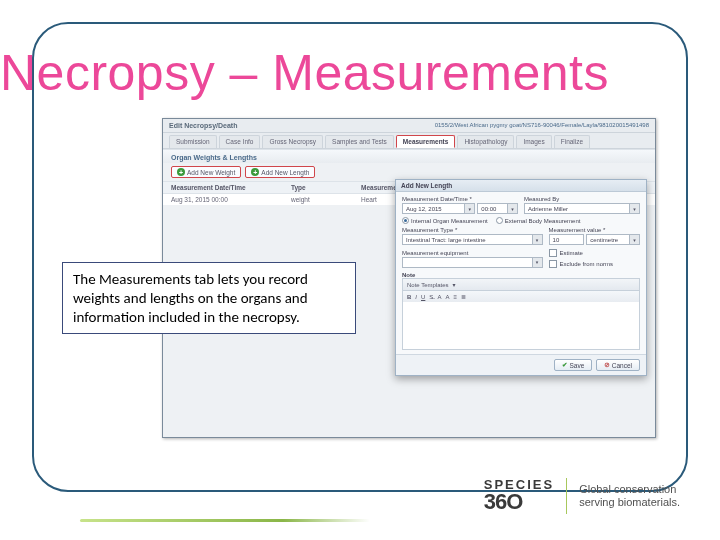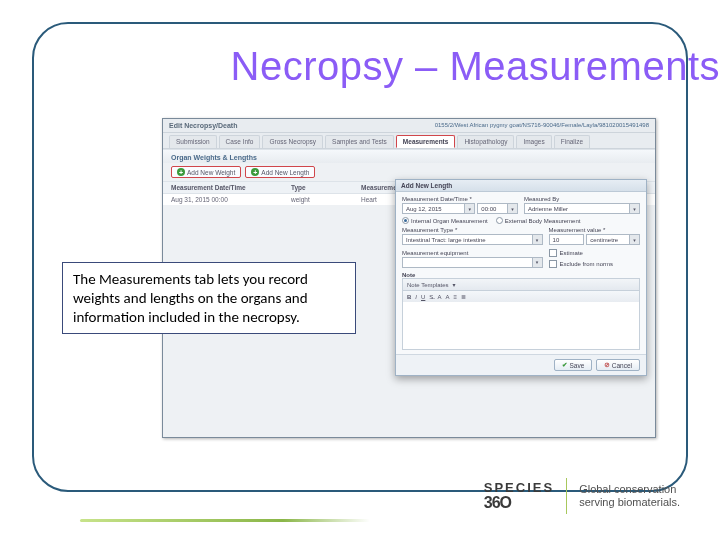--- a/index.html
+++ b/index.html
@@ -13,24 +13,24 @@
   .slide-border {
     position: absolute;
     top: 22px; left: 32px;
     width: 656px; height: 470px;
     border: 2px solid #2a5a7a;
     border-radius: 36px;
   }
   .title {
     position: absolute;
     top: 44px; left: 0; width: 720px;
-    text-align: right;
-    font-size: 40px;
+    text-align: left;
+    font-size: 50px;
     font-weight: 400;
-    color: #8b5cf6;
+    color: #ec4899;
     letter-spacing: 0.5px;
   }
   .screenshot {
     position: absolute;
     top: 118px; left: 162px;
     width: 494px; height: 320px;
     background: #eef1f4;
     border: 1px solid #7a8a9a;
     box-shadow: 1px 1px 3px rgba(0,0,0,0.3);
     font-size: 7px;
@@ -212,21 +212,21 @@
     bottom: 26px; right: 40px;
     display: flex; align-items: center; gap: 12px;
   }
   .brand-logo {
     font-family: Arial, sans-serif;
     font-size: 13px; font-weight: bold; color: #3a3a3a;
     text-align: left;
     letter-spacing: 2px;
     line-height: 0.95;
   }
-  .brand-logo .n360 { font-size: 16px; letter-spacing: -1px; }
+  .brand-logo .n360 { font-size: 22px; letter-spacing: -1px; }
   .brand-sep { width: 1px; height: 36px; background: #a8c85c; }
   .brand-tag {
     font-size: 11px; color: #505050; line-height: 1.2;
   }
   .bottom-accent {
     position: absolute;
     bottom: 18px; left: 80px;
     width: 290px; height: 3px;
     background: linear-gradient(to right, #c7e38a, #8ab648 70%, transparent);
     border-radius: 2px;

